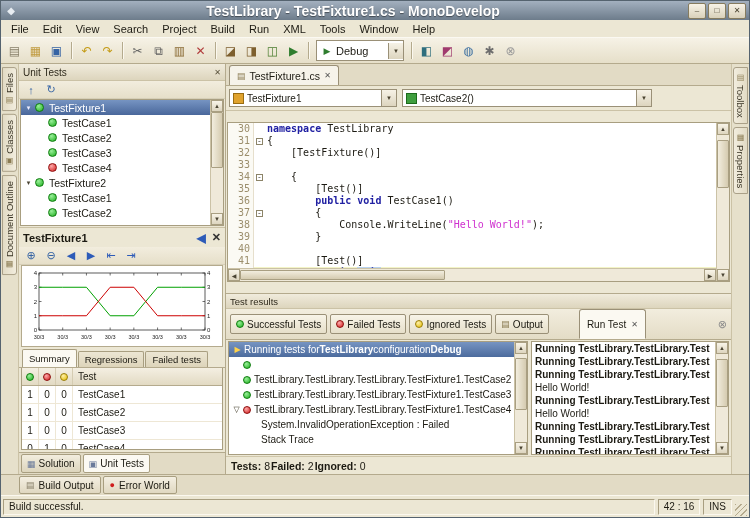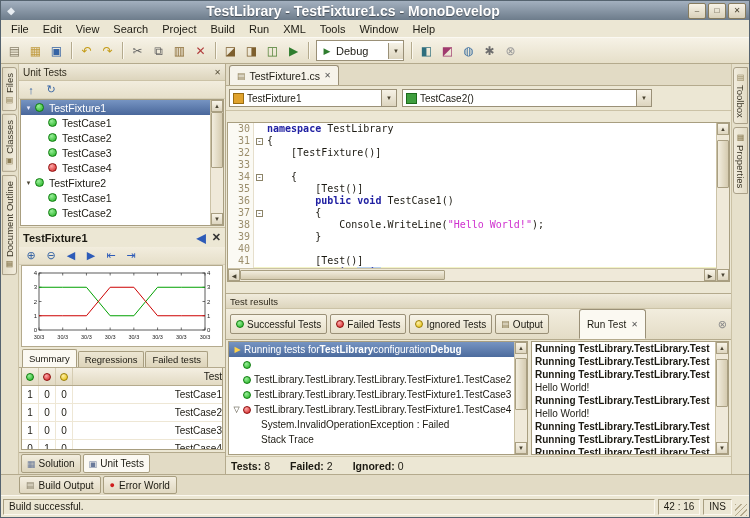--- a/index.html
+++ b/index.html
@@ -48,21 +48,21 @@
   .fixture-pad{flex:1;display:flex;flex-direction:column;min-height:0;}
   .fix-header{flex:0 0 19px;display:flex;align-items:center;padding:0 4px;gap:6px;background:#ece7d4;}
   .fix-title{font-weight:bold;font-size:11px;}
   .fix-back{margin-left:auto;color:#2d5bb8;font-size:12px;font-weight:bold;}
   .fix-x{color:#333;font-size:11px;font-weight:bold;}
   .chart-box{flex:0 0 80px;margin:0 2px;background:#fff;border:1px solid #b4aa8d;display:flex;align-items:center;justify-content:center;}
   .mini-tabs{flex:0 0 18px;display:flex;align-items:flex-end;gap:1px;padding-left:3px;border-bottom:1px solid #b4aa8d;margin-top:2px;}
   .mini-tab{height:15px;padding:0 6px;background:linear-gradient(#ece6d3,#ddd4ba);border:1px solid #a89e80;border-bottom:none;border-radius:2px 2px 0 0;font-size:9.5px;display:flex;align-items:center;}
   .mini-tab.active{background:#fbf9f2;height:17px;}
   .sum-table{flex:1;margin:0 2px 2px 2px;background:#fff;border:1px solid #a89e80;border-top:none;overflow:hidden;}
-  .sum-row{display:flex;height:17px;align-items:center;border-bottom:1px solid #eee7d5;font-size:10px;text-align:right;}
+  .sum-row{display:flex;height:17px;align-items:center;border-bottom:1px solid #eee7d5;font-size:10px;}
   .sum-row.hdr{background:linear-gradient(#f4efe2,#e2dac3);border-bottom:1px solid #b4aa8d;}
   .sum-cell{width:16px;flex:0 0 16px;height:100%;display:flex;align-items:center;justify-content:center;border-right:1px solid #eee7d5;}
   .sum-row.hdr .sum-cell{border-right:1px solid #d5ccb2;}
   .sum-cell .dot{margin:0;}
   .sum-name{flex:1;padding-left:5px;}
   .left-bottom{flex:0 0 21px;display:flex;align-items:center;gap:2px;padding-left:2px;background:#e2dbc5;border-top:1px solid #b4aa8d;}
   .pad-tab{height:17px;display:flex;align-items:center;gap:3px;padding:0 5px;background:linear-gradient(#f2edde,#ddd5bd);border:1px solid #a89e80;border-radius:2px;font-size:10px;}
   .pad-tab.active{background:#fbf9f2;}
   .pad-tab-ic{font-size:9px;color:#6a7a9a;}
   
@@ -121,21 +121,21 @@
   .res-row .b{font-weight:bold;}
   .res-ico{width:13px;flex:0 0 13px;font-size:8px;text-align:center;color:#ffd24a;}
   .res-exp{width:11px;flex:0 0 11px;font-size:8px;color:#4a4433;text-align:center;}
   .res-row.res-detail{padding-left:32px;}
   .out-line{height:13px;line-height:13px;font-size:10px;white-space:nowrap;overflow:hidden;padding-left:3px;}
   .out-line.b{font-weight:bold;}
   .res-footer{flex:0 0 17px;display:flex;align-items:center;padding-left:5px;border-top:1px solid #cfc6aa;background:#ece7d4;font-size:10.5px;}
   .cnt-lbl{font-weight:bold;}
   .cnt-lbl::after{content:":";}
   .cnt-val{margin:0 0 0 3px;}
-  .cnt-lbl.gap{margin-left:20px;text-align:center;}
+  .cnt-lbl.gap{margin-left:1px;text-align:center;}
   
   .dock-tabbar{flex:0 0 20px;display:flex;align-items:center;padding-left:18px;background:#e2dbc5;border-top:1px solid #b4aa8d;}
   .dock-tabs{display:flex;gap:2px;}
   .dock-tab{height:16px;display:flex;align-items:center;gap:4px;padding:0 6px;background:linear-gradient(#f4efe2,#e0d8c1);border:1px solid #a89e80;border-radius:2px;font-size:10px;}
   .dock-tab-ic{font-size:9px;}
   .statusbar{flex:0 0 19px;display:flex;align-items:center;gap:3px;padding:1px 2px;background:#ece7d4;border-top:1px solid #fbf8ef;}
   .status-cell{height:14px;border:1px solid;border-color:#a89e80 #fbf8ef #fbf8ef #a89e80;display:flex;align-items:center;padding:0 5px;font-size:10px;}
   .status-msg{flex:1;}
   .grip{width:12px;height:12px;align-self:flex-end;background:repeating-linear-gradient(135deg,#b4aa8d 0 1px,transparent 1px 4px);}
 </style>

